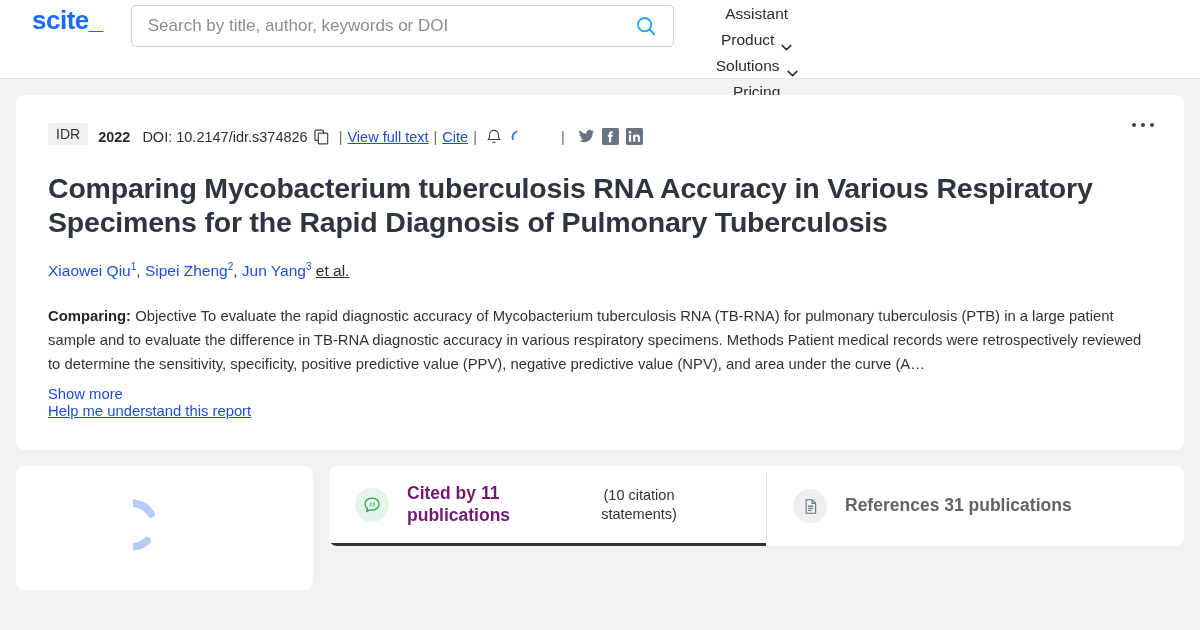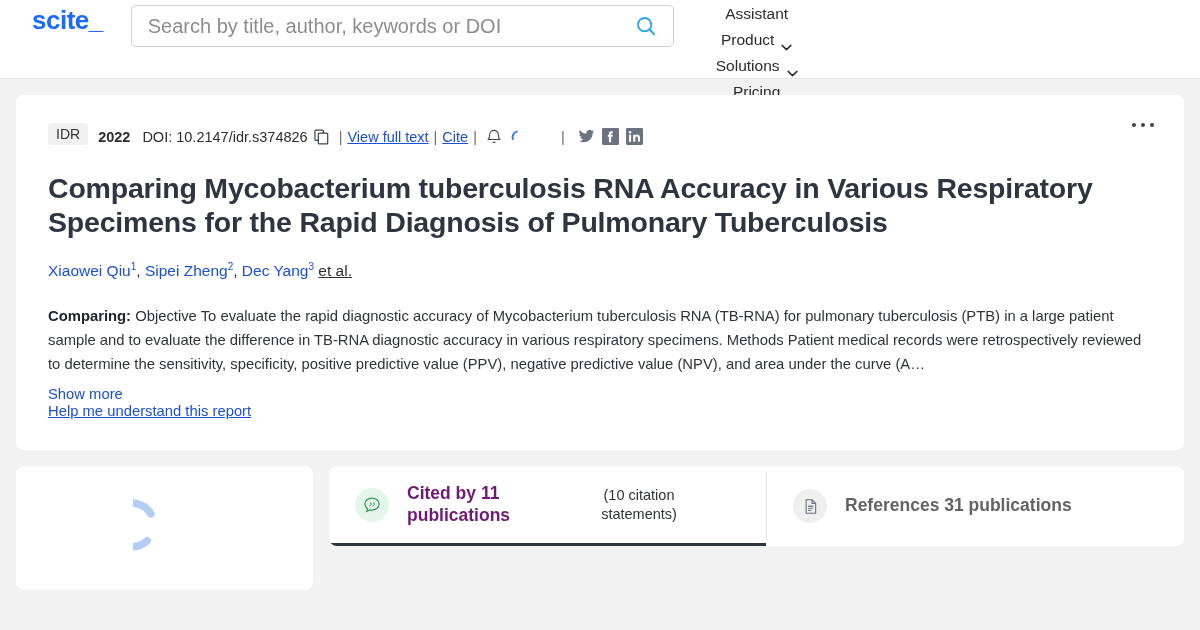--- a/index.html
+++ b/index.html
@@ -34,21 +34,21 @@
     border-radius: 5px;
     display: flex;
     align-items: center;
     padding: 0 16px;
     background: #fff;
   }
   .search-input {
     flex: 1;
     border: none;
     outline: none;
-    font-size: 20px;
+    font-size: 17px;
     color: #3a3a3a;
     font-family: "Liberation Sans", sans-serif;
     background: transparent;
   }
   .search-input::placeholder { color: #8d8d8d; }
   .search-icon { width: 22px; height: 22px; flex: 0 0 auto; }
 
   .nav {
     display: flex;
     align-items: center;
@@ -327,21 +327,21 @@
             <circle cx="5.7" cy="6" r="1.8" fill="#fff"></circle>
             <path d="M9.6 9.4h2.9v1.4c.5-.9 1.6-1.7 3.2-1.7 2.5 0 4.1 1.6 4.1 4.6v5.7h-3v-5.1c0-1.4-.6-2.3-1.8-2.3-1 0-1.6.7-1.8 1.4-.1.3-.1.6-.1.9v5.1h-3v-10z" fill="#fff"></path>
           </svg>
         </span>
       </span>
     </div>
 
     <div class="title">Comparing Mycobacterium tuberculosis RNA Accuracy in Various Respiratory Specimens for the Rapid Diagnosis of Pulmonary Tuberculosis</div>
 
     <div class="authors">
-      <span><span>Xiaowei Qiu</span><sup>1</sup></span><span class="plain">, </span><span><span>Sipei Zheng</span><sup>2</sup></span><span class="plain">, </span><span><span>Dec Yang</span><sup>3</sup></span><span class="plain"> </span><span class="etal">et al.</span>
+      <span><span>Xiaowei Qiu</span><sup>1</sup></span><span class="plain">, </span><span><span>Sipei Zheng</span><sup>2</sup></span><span class="plain">, </span><span><span>Jun Yang</span><sup>3</sup></span><span class="plain"> </span><span class="etal">et al.</span>
     </div>
 
     <div class="abstract">
       <b>Comparing:</b>
       <span>Objective To evaluate the rapid diagnostic accuracy of Mycobacterium tuberculosis RNA (TB-RNA) for pulmonary tuberculosis (PTB) in a large patient sample and to evaluate the difference in TB-RNA diagnostic accuracy in various respiratory specimens. Methods Patient medical records were retrospectively reviewed to determine the sensitivity, specificity, positive predictive value (PPV), negative predictive value (NPV), and area under the curve (A…</span>
     </div>
 
     <div class="show-more">Show more</div>
 
     <div class="help-link">Help me understand this report</div>

